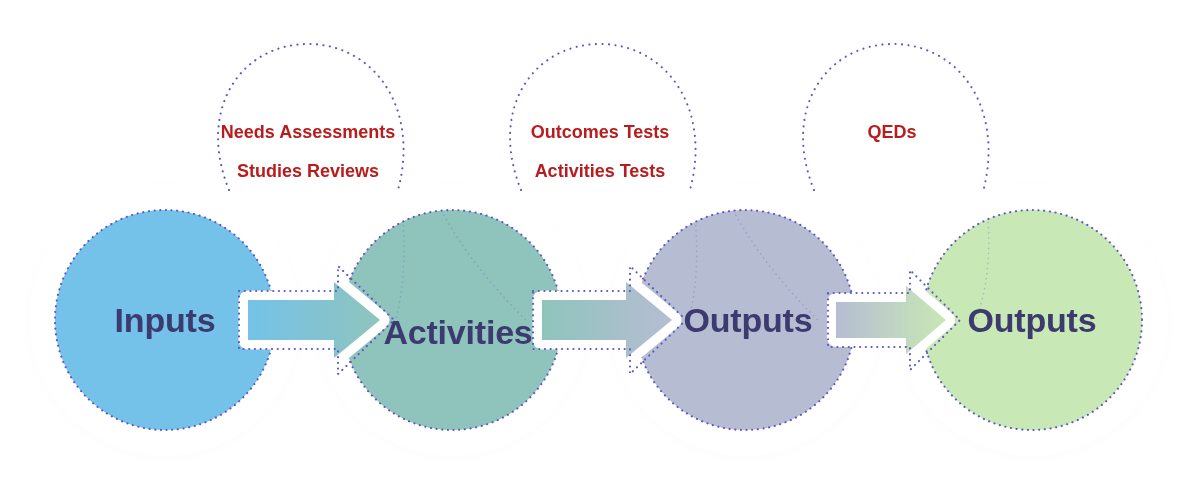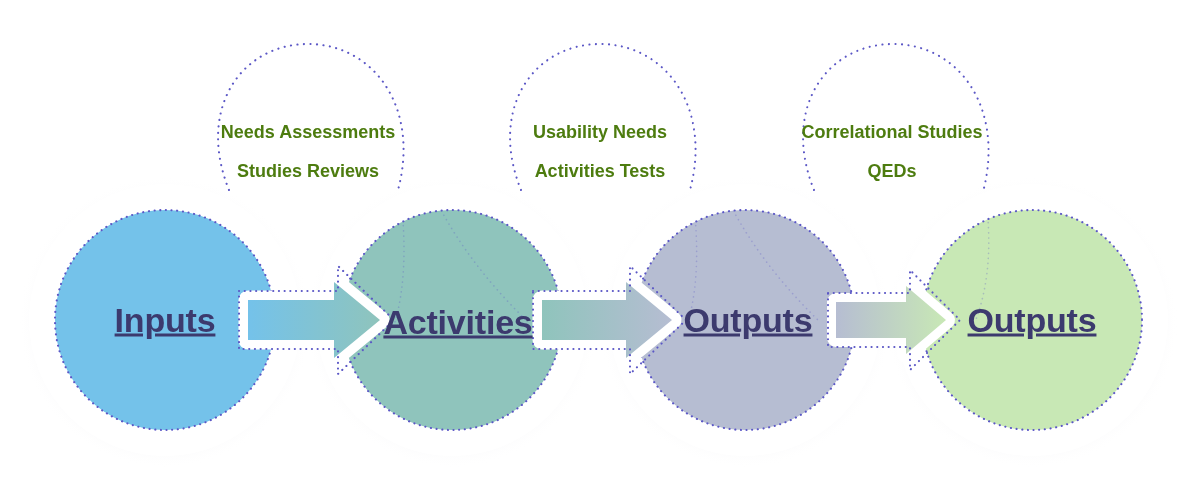--- a/index.html
+++ b/index.html
@@ -30,32 +30,31 @@
   }
   .node-label{
     position:absolute;
     transform:translate(-50%,-50%);
     font-size:34px;
     font-weight:700;
     letter-spacing:-0.2px;
     color:#3c3a6e;
     white-space:nowrap;
     pointer-events:auto;
-    text-decoration:underline;
   }
   .anno-group{
     position:absolute;
     transform:translateX(-50%);
     text-align:center;
     pointer-events:auto;
   }
   .anno-line{
     font-size:18px;
     font-weight:700;
-    color:#4d7c0f;
+    color:#b91c1c;
     line-height:39px;
     white-space:nowrap;
   }
 </style>
 </head>
 <body>
 
 <div id="stage">
 
   <svg id="svg-base" class="layer" viewBox="0 0 1200 494">
@@ -169,33 +168,32 @@
     <g>
       <path d="M 836 302 L 906 302 L 906 286 L 946 320 L 906 354 L 906 338 L 836 338 Z" fill="#ffffff" stroke="#ffffff" stroke-width="18" stroke-linejoin="round"></path>
       <path d="M 836 302 L 906 302 L 906 286 L 946 320 L 906 354 L 906 338 L 836 338 Z" fill="url(#gradArrow2)"></path>
       <path d="M 828 293 L 910 293 L 910 270 L 960 320 L 910 370 L 910 347 L 828 347 Z" fill="none" stroke="#5b57c6" stroke-width="2.1" stroke-dasharray="0.1 5.6" stroke-linecap="round"></path>
     </g>
   </svg>
 
   <div class="labels-layer">
 
     <div class="node-label" style="left:165px; top:320px;">Inputs</div>
-    <div class="node-label" style="left:458px; top:322px;text-align:center;">Activities</div>
+    <div class="node-label" style="left:458px; top:332px;text-align:center;">Activities</div>
     <div class="node-label" style="left:748px; top:320px;">Outputs</div>
     <div class="node-label" style="left:1032px; top:320px;">Outputs</div>
 
     <div class="anno-group" style="left:308px; top:113px;">
       <div class="anno-line">Needs Assessments</div>
       <div class="anno-line">Studies Reviews</div>
     </div>
 
     <div class="anno-group" style="left:600px; top:113px;">
-      <div class="anno-line">Usability Needs</div>
+      <div class="anno-line">Outcomes Tests</div>
       <div class="anno-line">Activities Tests</div>
     </div>
 
     <div class="anno-group" style="left:892px; top:113px;">
-      <div class="anno-line">Correlational Studies</div>
       <div class="anno-line">QEDs</div>
     </div>
 
   </div>
 </div>
 
 </body></html>

